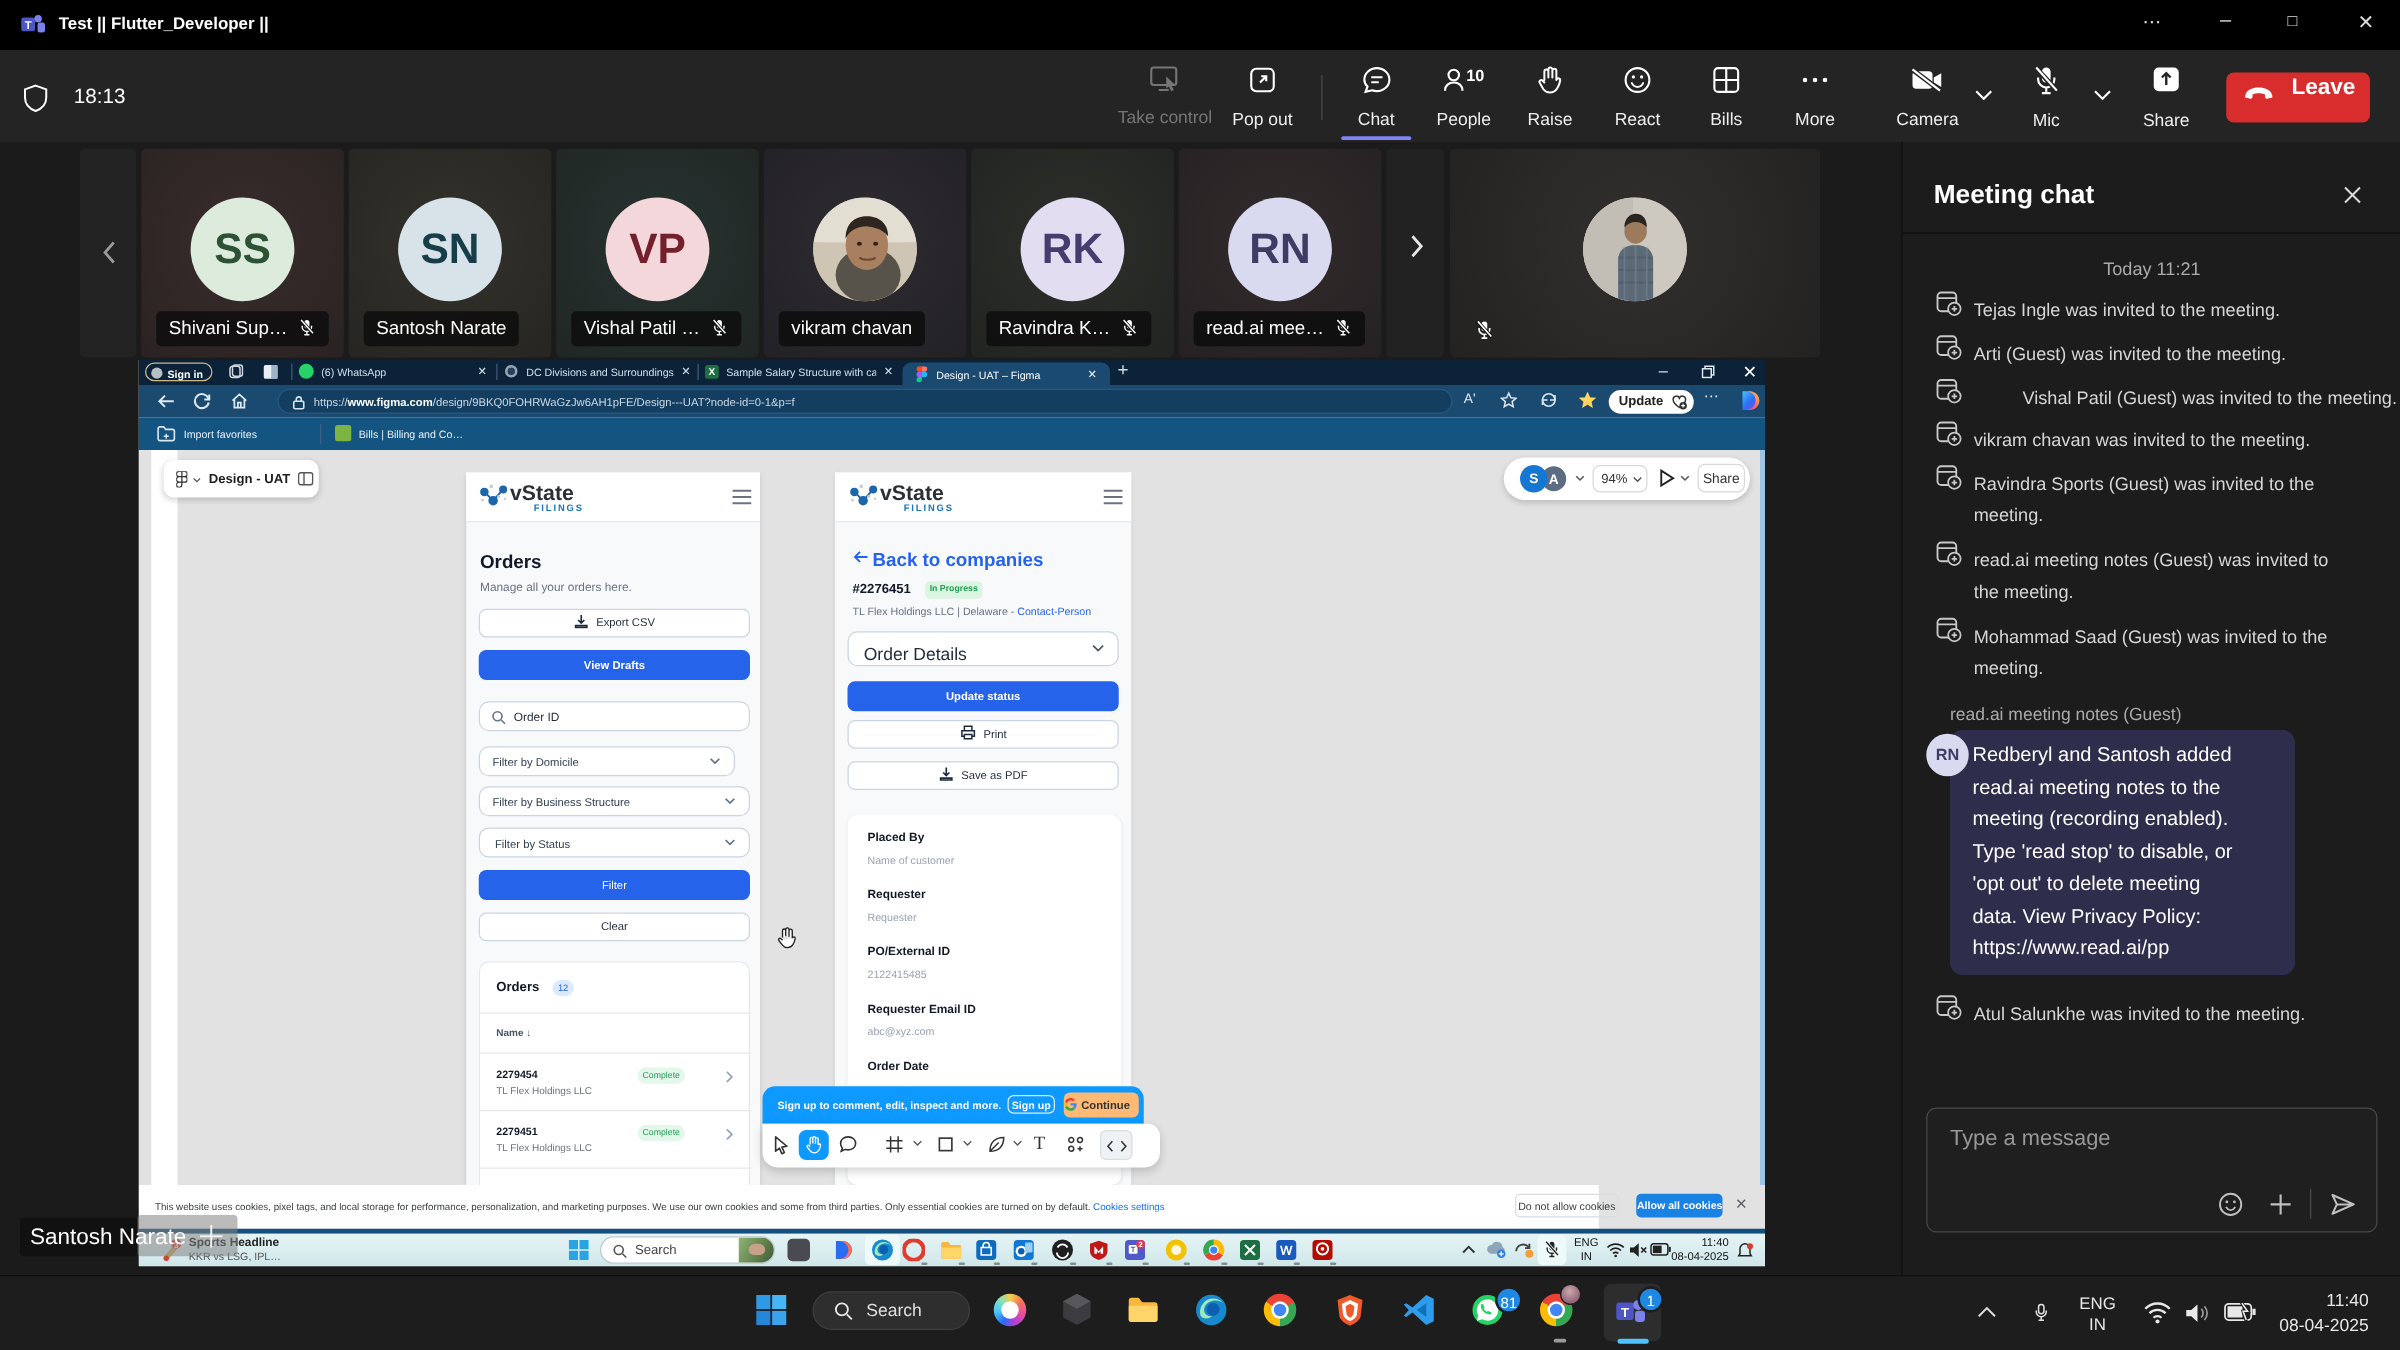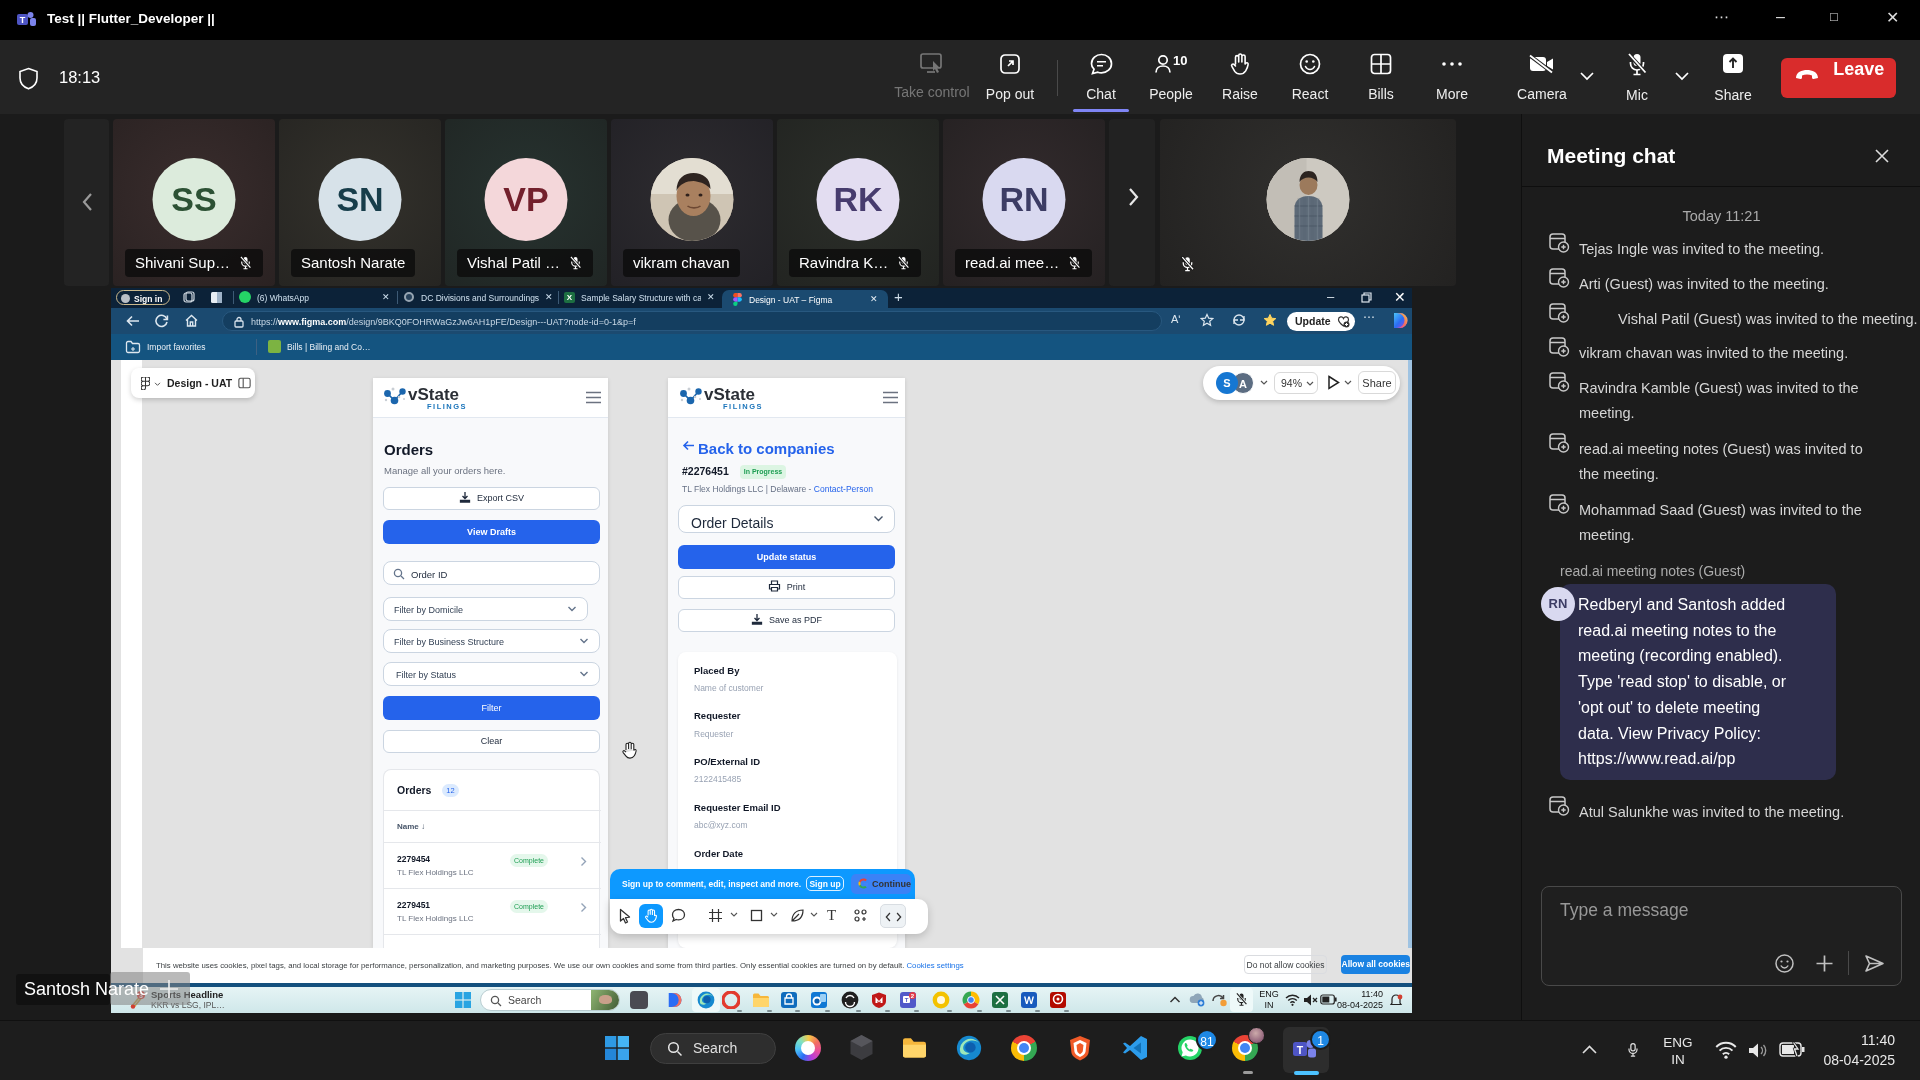--- a/index.html
+++ b/index.html
@@ -565,21 +565,21 @@
         <span class="abs" style="left:16px;top:150px;font-size:9.5px;font-weight:bold;color:#111827;">Requester Email ID</span>
         <span class="abs" style="left:16px;top:168px;font-size:8.5px;color:#98a2b3;">abc@xyz.com</span>
         <span class="abs" style="left:16px;top:196px;font-size:9.5px;font-weight:bold;color:#111827;">Order Date</span>
       </div>
     </div>
 
     <div class="abs" id="figbar" style="left:499px;top:509px;width:318px;height:65px;">
       <div class="abs" style="left:0;top:0;width:305px;height:30px;background:#0d99ff;border-radius:10px 10px 0 0;">
         <span class="abs" style="left:12px;top:10px;color:#fff;font-size:8.5px;font-weight:bold;white-space:nowrap;">Sign up to comment, edit, inspect and more.</span>
         <span class="abs" style="left:196px;top:7px;width:38px;height:15px;border:1px solid rgba(255,255,255,.85);border-radius:5px;color:#fff;font-size:8.5px;font-weight:bold;text-align:center;line-height:15px;">Sign up</span>
-        <span class="abs" style="left:241px;top:5px;width:60px;height:20px;background:#3b82f6;border-radius:5px;font-size:9px;color:#333;font-weight:bold;text-align:right;line-height:20px;"><svg style="vertical-align:-2px;margin-right:3px" width="11" height="11" viewBox="0 0 48 48">
+        <span class="abs" style="left:241px;top:5px;width:60px;height:20px;background:#fdba74;border-radius:5px;font-size:9px;color:#333;font-weight:bold;text-align:left;line-height:20px;"><svg style="vertical-align:-2px;margin-right:3px" width="11" height="11" viewBox="0 0 48 48">
                 <path fill="#4285f4" d="M45 24.5 c0-1.6-.1-2.7-.4-4 H24 v7.5 h12 c-.2 2-1.5 5-4.5 7 l7 5.4 C42.7 36.6 45 31.1 45 24.5"></path>
                 <path fill="#34a853" d="M24 46 c6 0 11-2 14.5-5.4 l-7-5.4 c-1.9 1.3-4.4 2.2-7.5 2.2 c-5.8 0-10.7-3.8-12.4-9.1 L4.4 33.8 C7.9 41 15.4 46 24 46"></path>
                 <path fill="#fbbc05" d="M11.6 28.3 c-.5-1.3-.7-2.8-.7-4.3 s.3-3 .7-4.3 l-7.2-5.6 C2.9 17 2 20.4 2 24 s.9 7 2.4 9.9"></path>
                 <path fill="#ea4335" d="M24 10.6 c4.1 0 6.9 1.8 8.5 3.3 l6.2-6.1 C35 4.3 30 2 24 2 C15.4 2 7.9 7 4.4 14.1 l7.2 5.6 C13.3 14.4 18.2 10.6 24 10.6"></path>
               </svg>Continue</span>
       </div>
       <div class="abs" style="left:0;top:30px;width:318px;height:35px;background:#fff;border-radius:0 10px 12px 12px;box-shadow:0 3px 8px rgba(0,0,0,.18);">
         <svg class="abs" style="left:8px;top:9px" width="14" height="16" viewBox="0 0 14 16">
               <path d="M2.5 1.5 L11.5 9 L7.5 9.7 L9.5 14 L7.5 15 L5.5 10.5 L2.5 13 Z" fill="none" stroke="#333" stroke-width="1.3" stroke-linejoin="round"></path>
             </svg>
@@ -622,21 +622,21 @@
               </svg>
         </div>
       </div>
     </div>
 
     <svg class="abs" style="left:510px;top:381px" width="17" height="19" viewBox="0 0 17 19">
           <path d="M5 9 V3.5 a1.3 1.3 0 0 1 2.6 0 V8 M7.6 8 V2.6 a1.3 1.3 0 0 1 2.6 0 V8 M10.2 8.3 V3.6 a1.3 1.3 0 0 1 2.6 0 V9.5 M12.8 9.5 c.9-1.5 2.6-1.2 2.3.5 c-.3 2-1 3.5-1.8 4.7 c-1 1.5-2.3 2.4-4.3 2.4 c-1.8 0-3-.6-4-2 L2.2 11.6 c-1-1.4.6-2.6 1.7-1.5 l1.1 1.1" fill="#fff" stroke="#222" stroke-width="1.1"></path>
         </svg>
   </div>
 
-  <div class="abs" id="cookiebar" style="left:0;top:660px;width:1168px;height:35px;background:#fff;margin-left:32px;">
+  <div class="abs" id="cookiebar" style="left:0;top:660px;width:1168px;height:35px;background:#fff;">
     <span class="abs" style="left:13px;top:13px;font-size:7.8px;color:#3c4043;white-space:nowrap;">This website uses cookies, pixel tags, and local storage for performance, personalization, and marketing purposes. We use our own cookies and some from third parties. Only essential cookies are turned on by default. <span style="color:#1a73e8;">Cookies settings</span></span>
     <div class="abs" style="left:1101px;top:7px;width:83px;height:19px;border:1px solid #dadce0;border-radius:4px;text-align:center;font-size:8.5px;color:#3c4043;line-height:19px;white-space:nowrap;">Do not allow cookies</div>
     <div class="abs" style="left:1198px;top:7px;width:69px;height:19px;background:#1a82e2;border-radius:4px;text-align:right;font-size:8.5px;color:#fff;line-height:19px;font-weight:bold;white-space:nowrap;">Allow all cookies</div>
     <span class="abs" style="left:1277px;top:8px;color:#5f6368;font-size:12px;">✕</span>
   </div>
   <div class="abs" style="left:0;top:695px;width:1301px;height:4px;background:#14507e;"></div>
 
   <div class="abs" id="innertb" style="left:0;top:699px;width:1301px;height:26px;background:linear-gradient(180deg,#e6f4f5,#cfe7ea);font-size:0;">
     <svg class="abs" style="left:17px;top:3px" width="20" height="20" viewBox="0 0 20 20">
           <path d="M4 16 L14 4 M6 17 L15 6" stroke="#c9a24b" stroke-width="1.6"></path>
@@ -825,21 +825,21 @@
         <path d="M15.5 13.8 v4.4 M13.3 16 h4.4" stroke="#c8c8c8" stroke-width="1.4"></path>
       </svg>
   <div class="cmsg" style="top:227px;">vikram chavan was invited to the meeting.</div>
 
   <svg class="cico" style="top:256px" viewBox="0 0 22 22">
         <rect x="2" y="3" width="15" height="15" rx="3" fill="none" stroke="#c8c8c8" stroke-width="1.5"></rect>
         <path d="M2 7.5 h15" stroke="#c8c8c8" stroke-width="1.5"></path>
         <circle cx="15.5" cy="16" r="5" fill="#1c1c1c" stroke="#c8c8c8" stroke-width="1.4"></circle>
         <path d="M15.5 13.8 v4.4 M13.3 16 h4.4" stroke="#c8c8c8" stroke-width="1.4"></path>
       </svg>
-  <div class="cmsg" style="top:262px;">Ravindra Kamble (Guest) was invited to the meeting.</div>
+  <div class="cmsg" style="top:262px;">Ravindra Sports (Guest) was invited to the meeting.</div>
 
   <svg class="cico" style="top:317px" viewBox="0 0 22 22">
         <rect x="2" y="3" width="15" height="15" rx="3" fill="none" stroke="#c8c8c8" stroke-width="1.5"></rect>
         <path d="M2 7.5 h15" stroke="#c8c8c8" stroke-width="1.5"></path>
         <circle cx="15.5" cy="16" r="5" fill="#1c1c1c" stroke="#c8c8c8" stroke-width="1.4"></circle>
         <path d="M15.5 13.8 v4.4 M13.3 16 h4.4" stroke="#c8c8c8" stroke-width="1.4"></path>
       </svg>
   <div class="cmsg" style="top:323px;">read.ai meeting notes (Guest) was invited to the meeting.</div>
 
   <svg class="cico" style="top:378px" viewBox="0 0 22 22">

